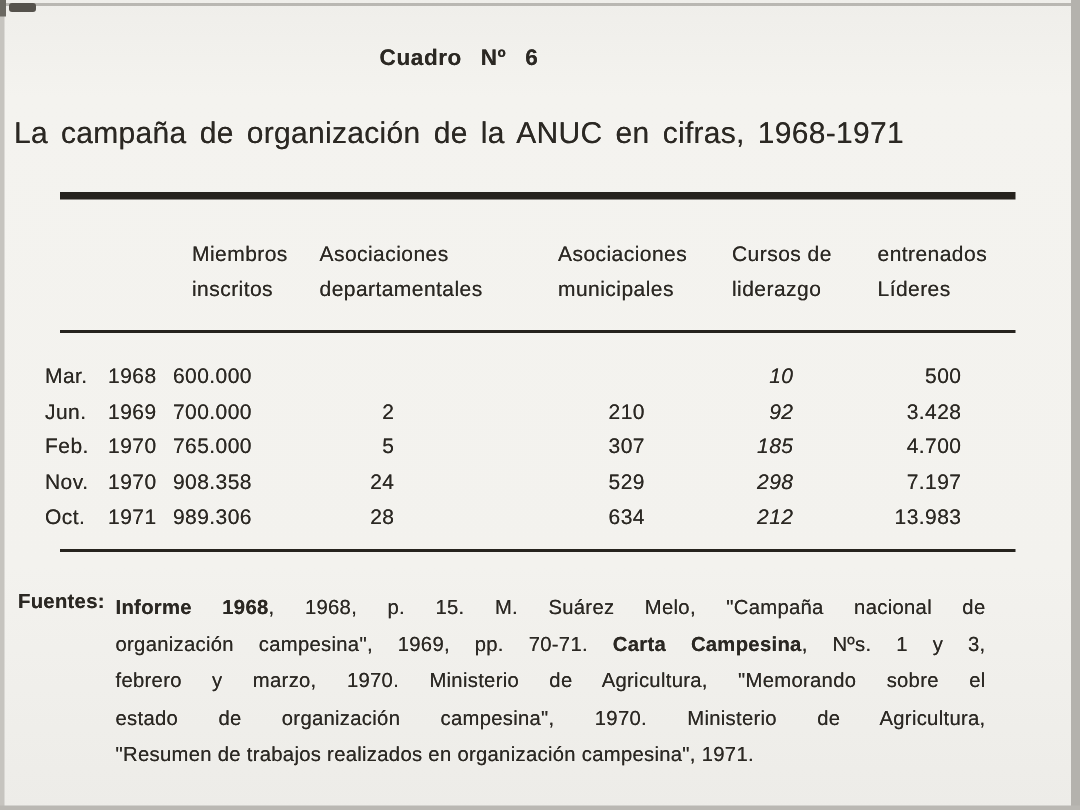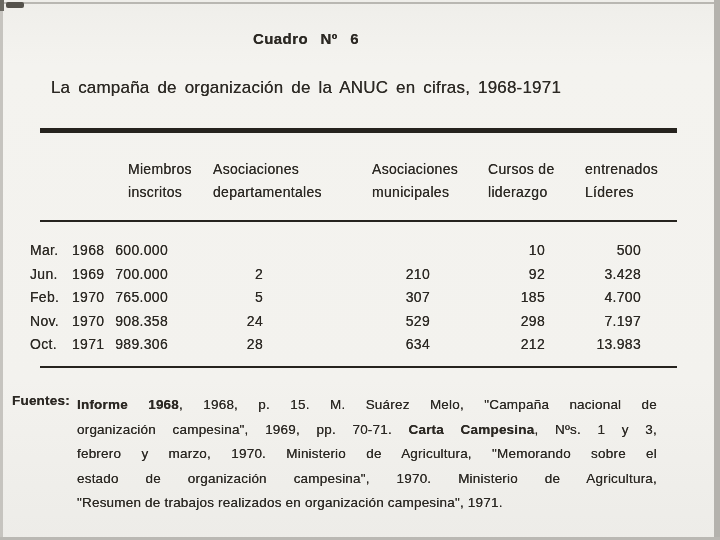--- a/index.html
+++ b/index.html
@@ -16,21 +16,21 @@
   .edge-left   { position:absolute; top:0; left:0; width:3px; height:100%; background:#c6c4bf; }
   .edge-right  { position:absolute; top:0; right:0; width:6px; height:100%; background:#b4b2ad; }
   .edge-bottom { position:absolute; bottom:0; left:0; right:0; height:3px; background:#bab8b3; }
   .smudge-1 { position:absolute; top:2px; left:6px; width:18px; height:6px; background:#55524c; border-radius:2px; }
   .smudge-2 { position:absolute; top:0; left:0; width:4px; height:11px; background:#6b6962; }
 
   
   .heading  { position:absolute; top:30px; left:0; width:612px; text-align:center; }
   .title    { font-size:15px; font-weight:bold; word-spacing:8px; letter-spacing:0.4px; }
   .subtitle { position:absolute; top:78px; left:0; width:612px; text-align:center;
-              font-size:17px; word-spacing:3px; letter-spacing:0.2px; }
+              font-size:20px; word-spacing:3px; letter-spacing:0.2px; }
 
   
   .table { position:absolute; top:125px; left:30px; width:645px; height:250px; font-size:14px; }
   .rule  { position:absolute; left:10px; width:637px; background:#26231e; }
   .rule-top    { top:3px;   height:5px; }
   .rule-head   { top:95px;  height:2px; }
   .rule-bottom { top:241px; height:2px; }
 
   .thead { position:absolute; top:33px; left:0; right:0; height:50px; }
   .hcell { position:absolute; top:0; white-space:nowrap; line-height:23px; letter-spacing:0.3px; }
@@ -41,21 +41,21 @@
   .h-lideres         { left:555px; }
 
   .tbody { position:absolute; top:114px; left:0; right:0; }
   .trow  { position:relative; height:23.5px; }
   .cell  { position:absolute; top:0; line-height:23.5px; white-space:nowrap; letter-spacing:0.3px; }
   .c-month           { left:0; }
   .c-year            { left:42px; }
   .c-miembros        { right:507px; }
   .c-departamentales { right:412px; }
   .c-municipales     { right:245px; }
-  .c-cursos          { right:130px; }
+  .c-cursos          { right:146px;font-style:italic; }
   .c-lideres         { right:34px; }
 
   
   .sources { position:absolute; top:393px; left:12px; width:645px; font-size:13.5px; }
   .sources-label { position:absolute; left:0; top:0; font-weight:bold; letter-spacing:0.2px; }
   .sources-text  { margin-left:65px; width:580px; line-height:24.6px; letter-spacing:0.2px; }
   .src-line { text-align:justify; text-align-last:justify; white-space:normal; }
   .src-line:last-child { text-align-last:left; }
   .b { font-weight:bold; }
 </style>

